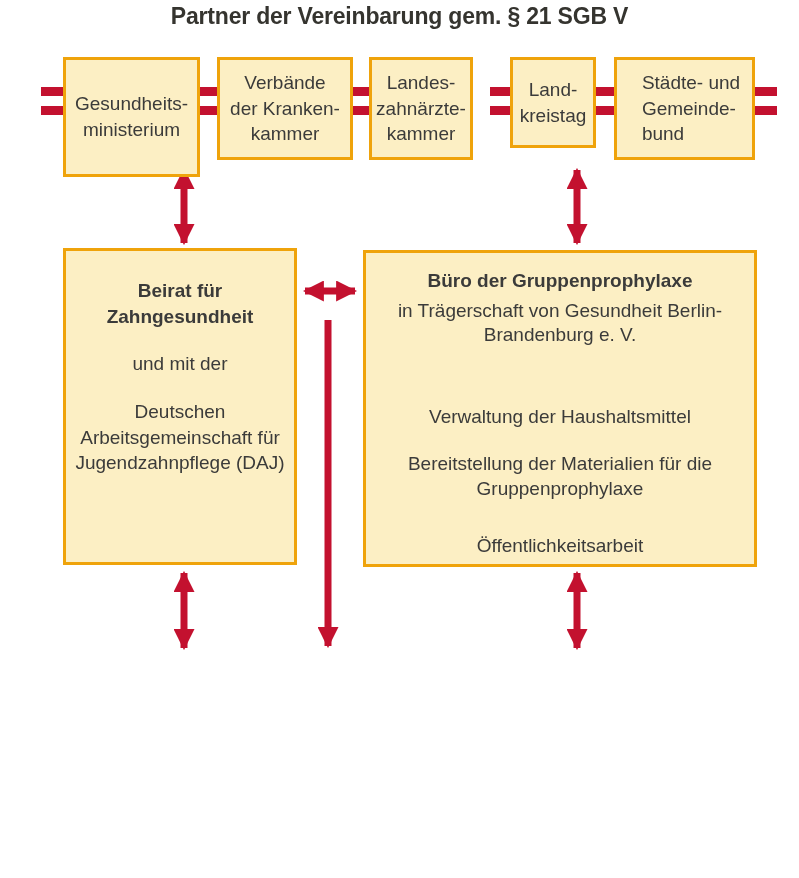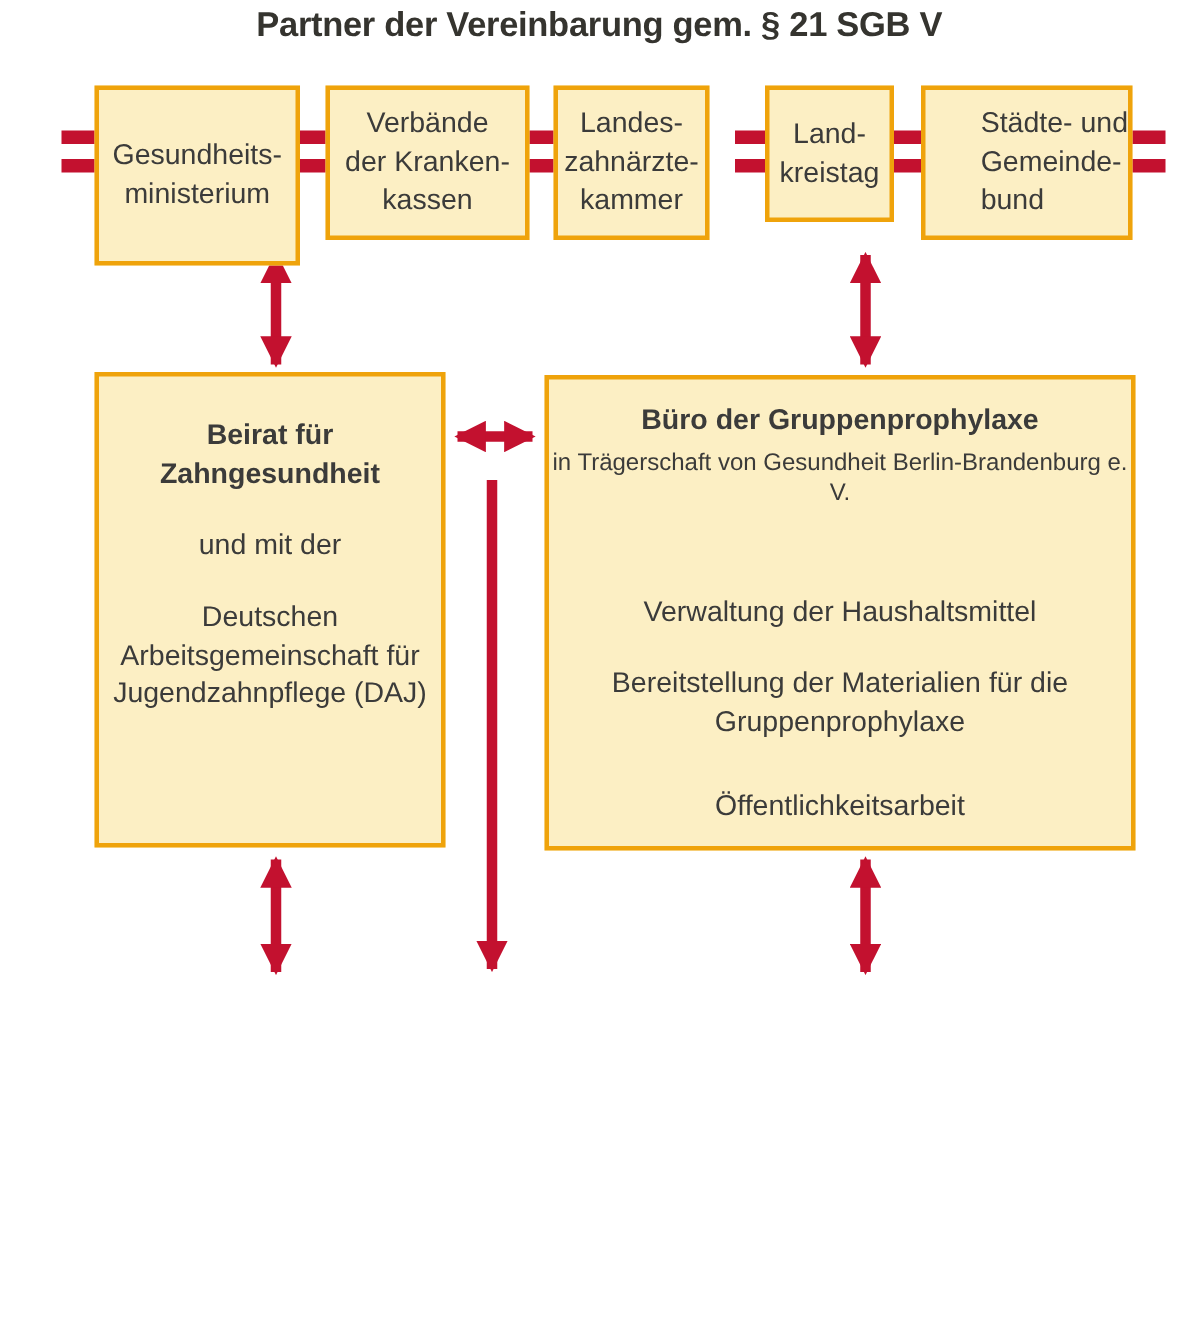--- a/index.html
+++ b/index.html
@@ -26,27 +26,27 @@
   .ah{ fill:var(--arrow-red); }
 
   .box{
     position:absolute;
     background:var(--box-fill);
     border:3px solid var(--box-border);
   }
 
   .top-box{ display:flex; align-items:center; justify-content:center; text-align:center; }
   .top-box .lbl{ font-size:19px; line-height:1.35; white-space:pre-line; }
-  .top-box.align-left{ justify-content:flex-end; padding-left:13px; }
+  .top-box.align-left{ justify-content:center; padding-left:13px; }
   .top-box.align-left .lbl{ text-align:left; }
 
   .mid-box, .wide-box{ text-align:center; }
   .box-title{ font-size:19px; font-weight:bold; line-height:1.35; white-space:pre-line; }
   .para{ font-size:19px; line-height:1.35; white-space:pre-line; }
-  .sub-small{ font-size:16px; line-height:1.3;text-align:center; }
+  .sub-small{ font-size:19px; line-height:1.3;text-align:center; }
 
   #box-beirat{ padding-top:27px; }
   #box-beirat .para{ margin-top:22px; }
 
   #box-buero{ padding-top:15px; }
   #box-buero .sub-small{ margin-top:5px; }
   #box-buero .p1{ margin-top:56px; }
   #box-buero .p2{ margin-top:21px; }
   #box-buero .p3{ margin-top:31px;text-align:center; }
 
@@ -91,21 +91,21 @@
     <line class="arr" x1="577" y1="573" x2="577" y2="648" marker-start="url(#ah)" marker-end="url(#ah)"></line>
   </svg>
 
   <div class="box top-box" style="left:63px; top:57px; width:137px; height:120px;">
     <span class="lbl">Gesundheits-
 ministerium</span>
   </div>
   <div class="box top-box" style="left:217px; top:57px; width:136px; height:103px;">
     <span class="lbl">Verbände
 der Kranken-
-kassen</span>
+kammer</span>
   </div>
   <div class="box top-box" style="left:369px; top:57px; width:104px; height:103px;">
     <span class="lbl">Landes-
 zahnärzte-
 kammer</span>
   </div>
   <div class="box top-box" style="left:510px; top:57px; width:86px; height:91px;">
     <span class="lbl">Land-
 kreistag</span>
   </div>

